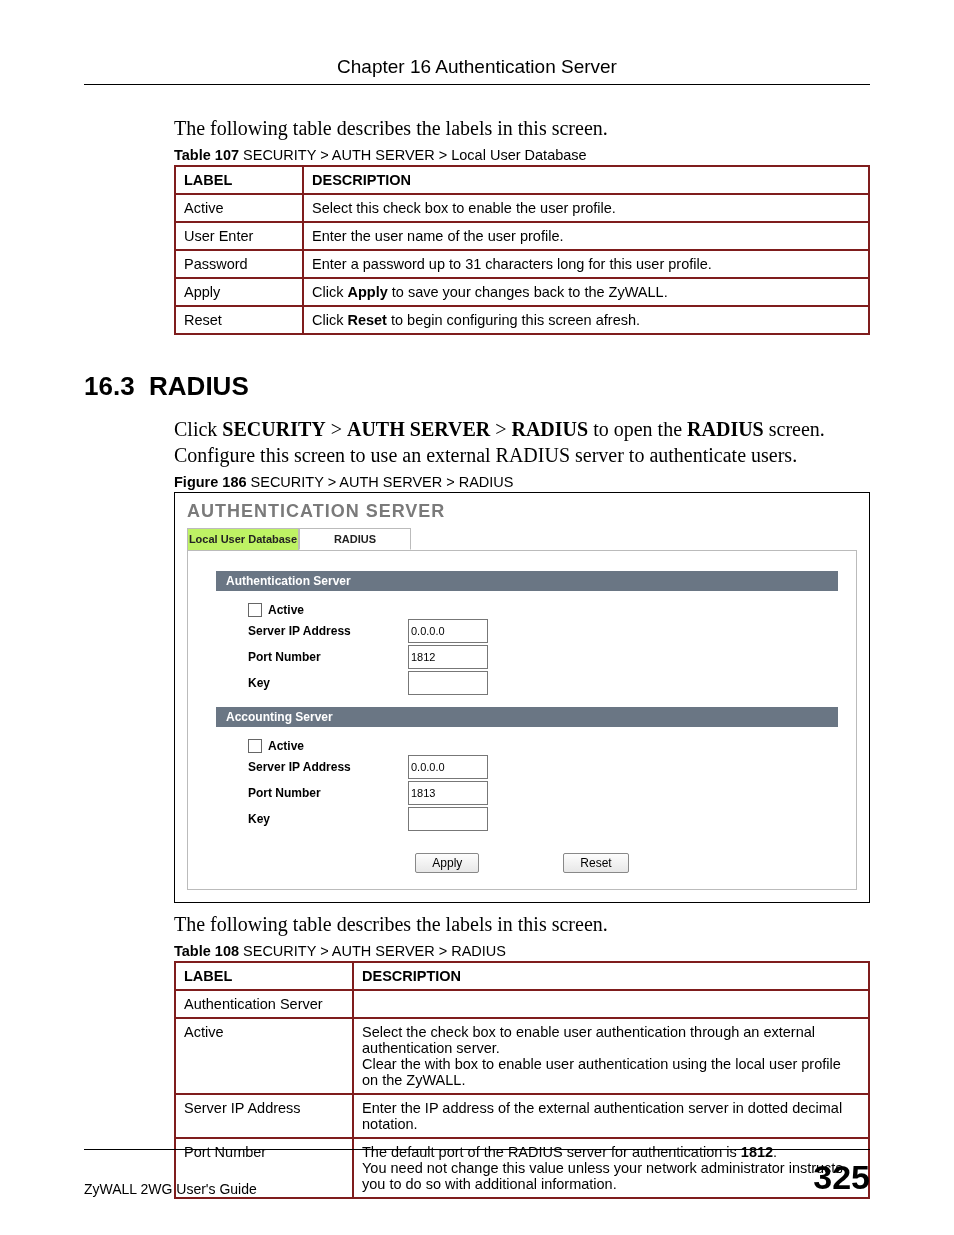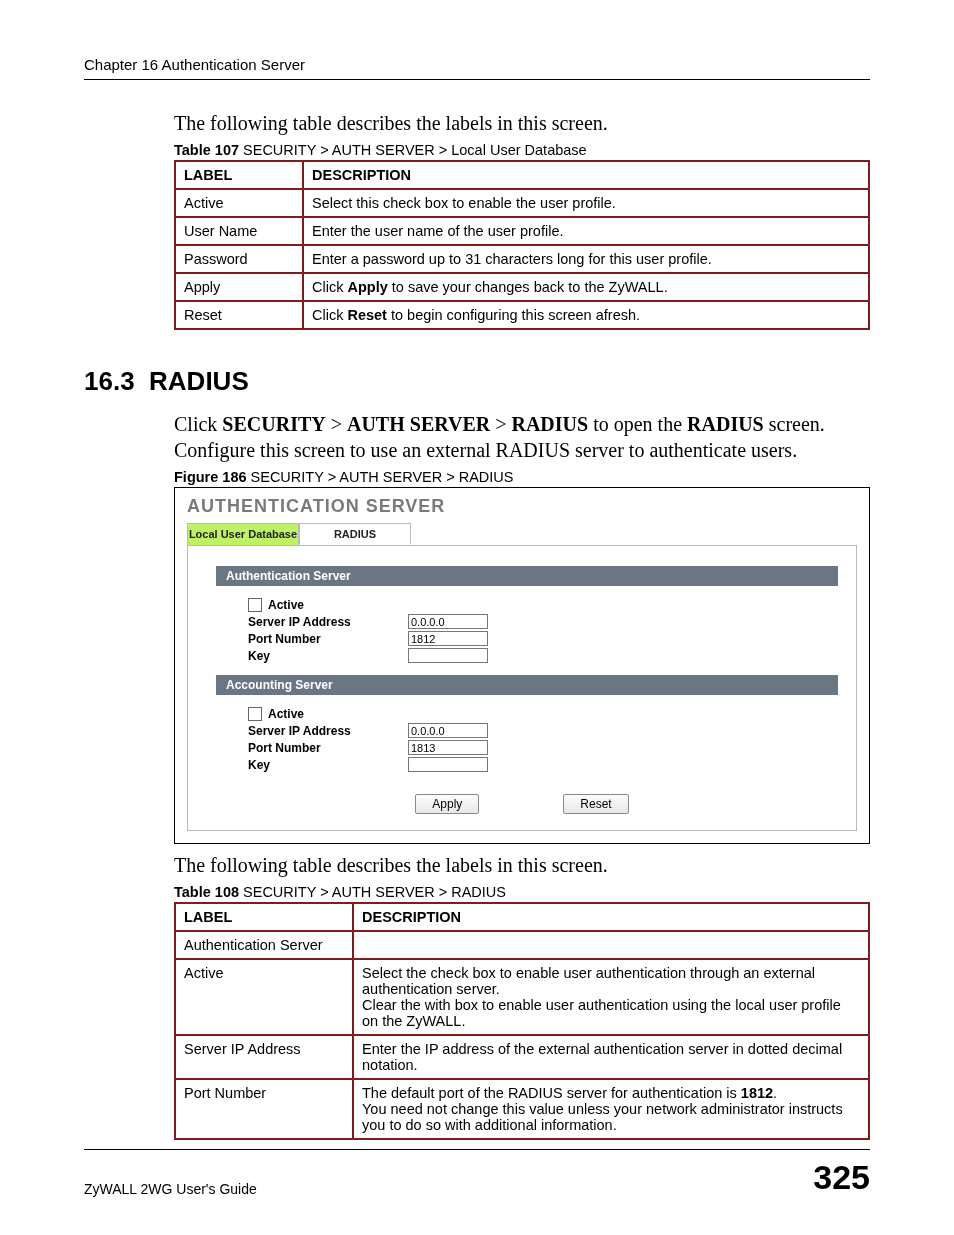--- a/index.html
+++ b/index.html
@@ -12,22 +12,22 @@
     height: 1235px;
     position: relative;
     box-sizing: border-box;
   }
   .page {
     padding: 56px 84px 40px 84px;
   }
   .topline {
     border-bottom: 1.2px solid #000;
     padding-bottom: 6px;
-    text-align: left;
-    font-size: 15px;
+    text-align: center;
+    font-size: 19px;
     font-family: Arial, Helvetica, sans-serif;
     margin-bottom: 30px;
   }
   .body-indent {
     margin-left: 90px;
   }
   .para {
     font-size: 20px;
     line-height: 1.3;
     margin: 6px 0;
@@ -133,21 +133,21 @@
     display: inline-block;
     margin-right: 6px;
     vertical-align: middle;
   }
   .tinput {
     font-family: Arial, Helvetica, sans-serif;
     font-size: 11px;
     border: 1px solid #777;
     background: #fff;
     width: 80px;
-    height: 15px;
+    height: 24px;
     padding: 0 2px;
     box-sizing: border-box;
     font-weight: normal;
   }
   .btn-row {
     text-align: center;
     margin-top: 18px;
   }
   .btn {
     display: inline-block;
@@ -191,21 +191,21 @@
       <tbody>
           <tr>
         <th style="width:110px">Label</th>
         <th>Description</th>
       </tr>
       <tr>
         <td>Active</td>
         <td>Select this check box to enable the user profile.</td>
       </tr>
       <tr>
-        <td>User Name</td>
+        <td>User Enter</td>
         <td>Enter the user name of the user profile.</td>
       </tr>
       <tr>
         <td>Password</td>
         <td>Enter a password up to 31 characters long for this user profile.</td>
       </tr>
       <tr>
         <td>Apply</td>
         <td><span>Click </span><b>Apply</b><span> to save your changes back to the ZyWALL.</span></td>
       </tr>

